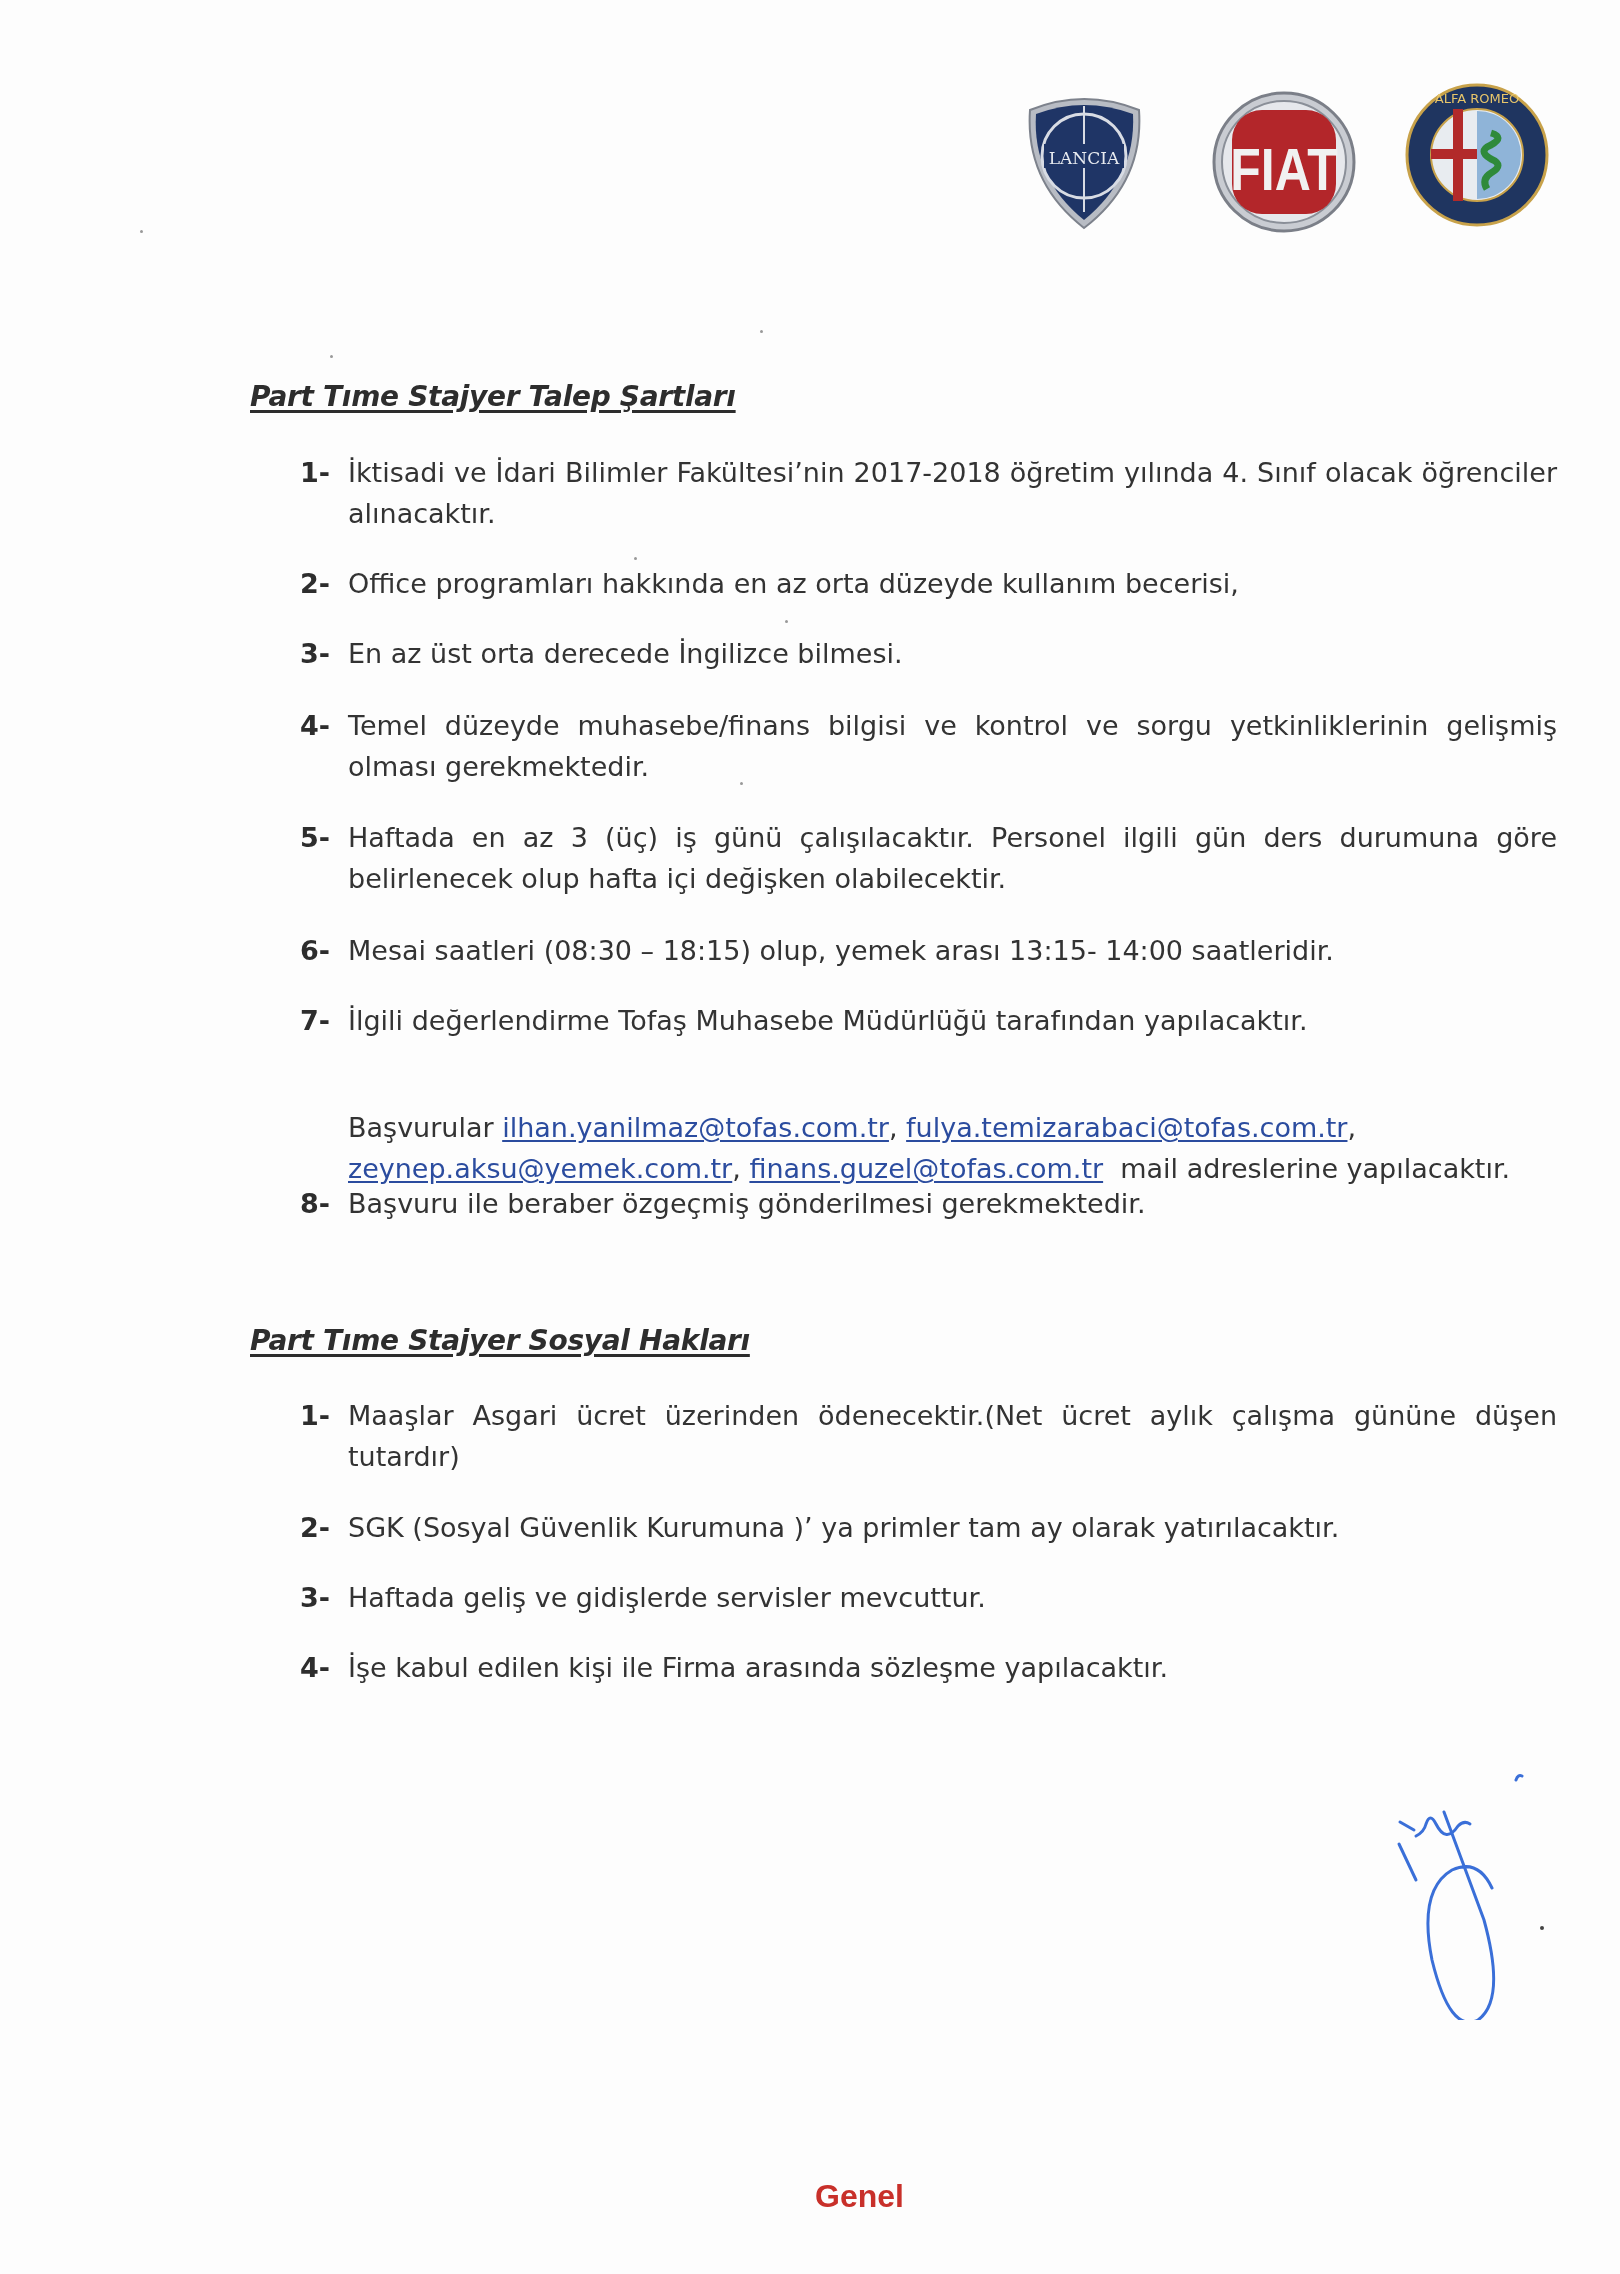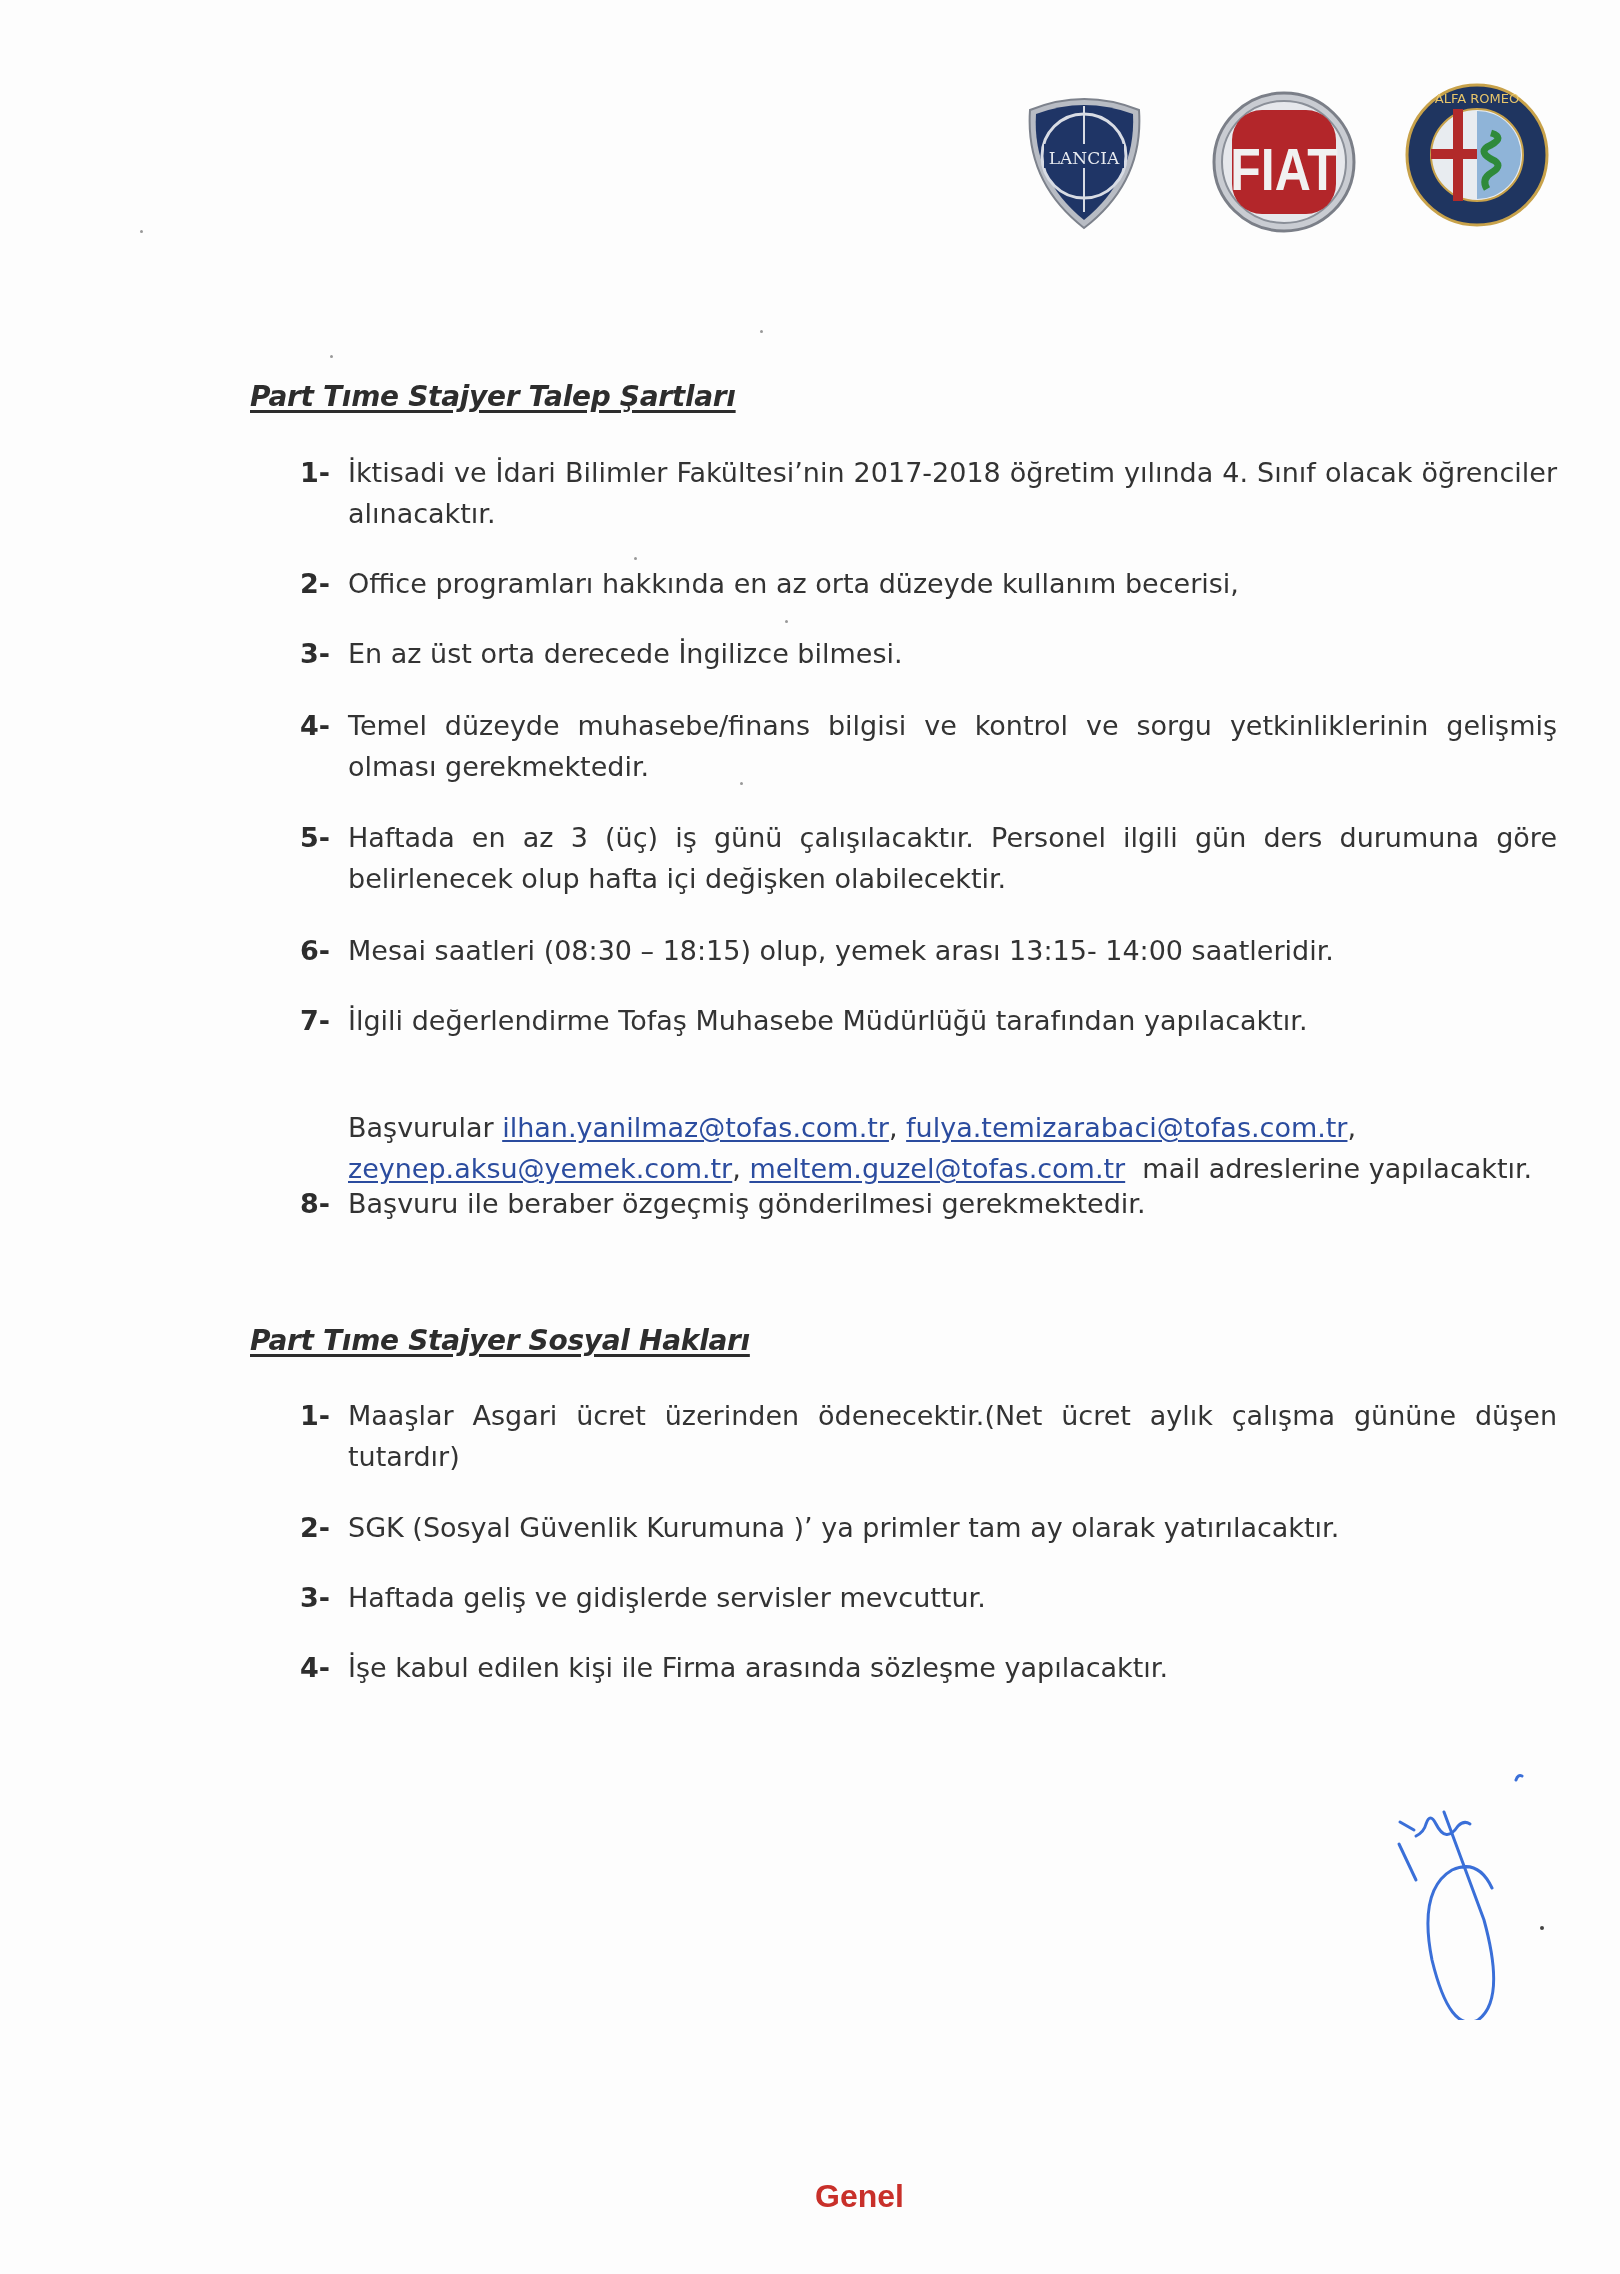--- a/index.html
+++ b/index.html
@@ -77,21 +77,21 @@
   <span class="txt">Mesai saatleri  (08:30 – 18:15)  olup,  yemek arası 13:15- 14:00 saatleridir.</span>
 </div>
 <div class="item" style="top:1000px;">
   <span class="num">7-</span>
   <span class="txt">İlgili değerlendirme Tofaş Muhasebe Müdürlüğü tarafından yapılacaktır.</span>
 </div>
 
 <div class="item" style="top:1071px;">
   <span class="txt" style="text-align:left;margin-top:36px;">
     <span>Başvurular </span><a class="link">ilhan.yanilmaz@tofas.com.tr</a><span>, </span><a class="link">fulya.temizarabaci@tofas.com.tr</a><span>,</span><br>
-    <a class="link">zeynep.aksu@yemek.com.tr</a><span>, </span><a class="link">meltem.guzel@tofas.com.tr</a><span style="white-space:pre;">  mail adreslerine yapılacaktır.</span>
+    <a class="link">zeynep.aksu@yemek.com.tr</a><span>, </span><a class="link">finans.guzel@tofas.com.tr</a><span style="white-space:pre;">  mail adreslerine yapılacaktır.</span>
   </span>
 </div>
 
 <div class="item" style="top:1183px;">
   <span class="num">8-</span>
   <span class="txt">Başvuru ile beraber özgeçmiş gönderilmesi gerekmektedir.</span>
 </div>
 
 <div class="heading" style="top:1324px;">Part Tıme Stajyer Sosyal Hakları</div>
 

